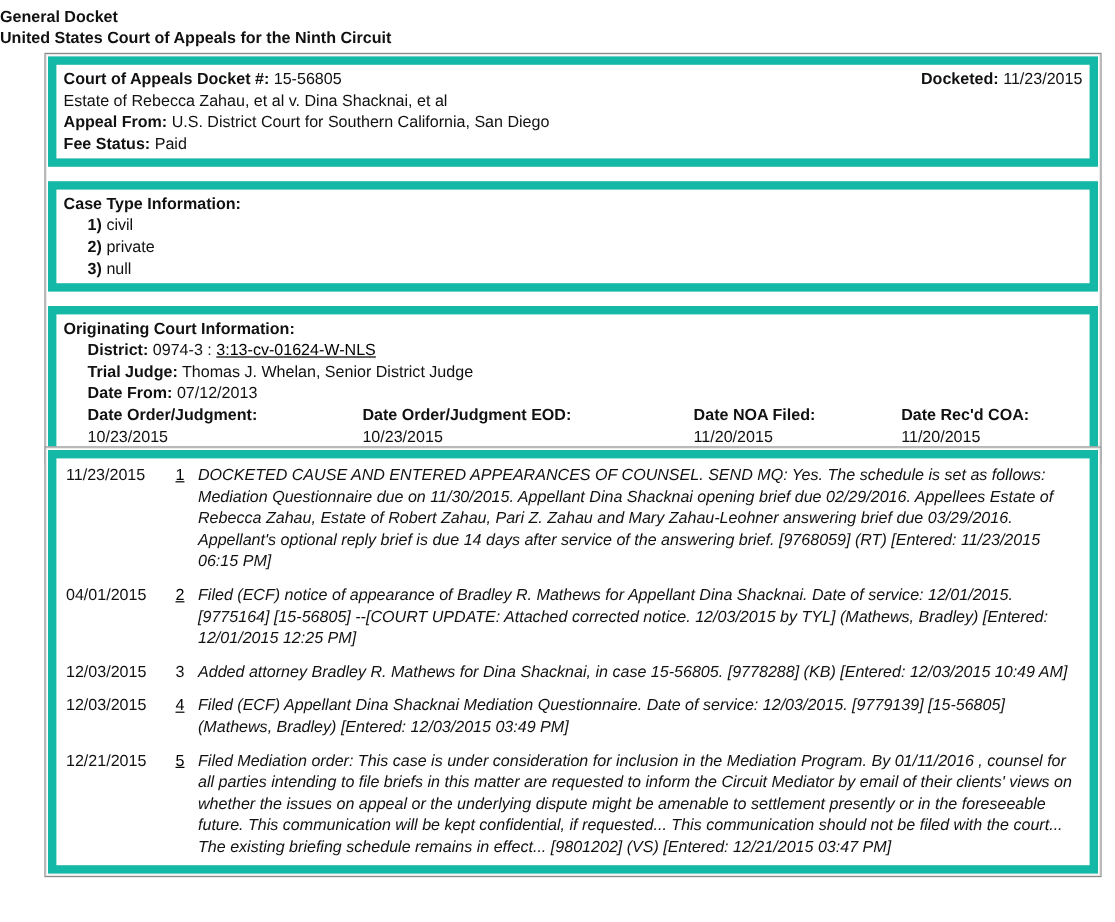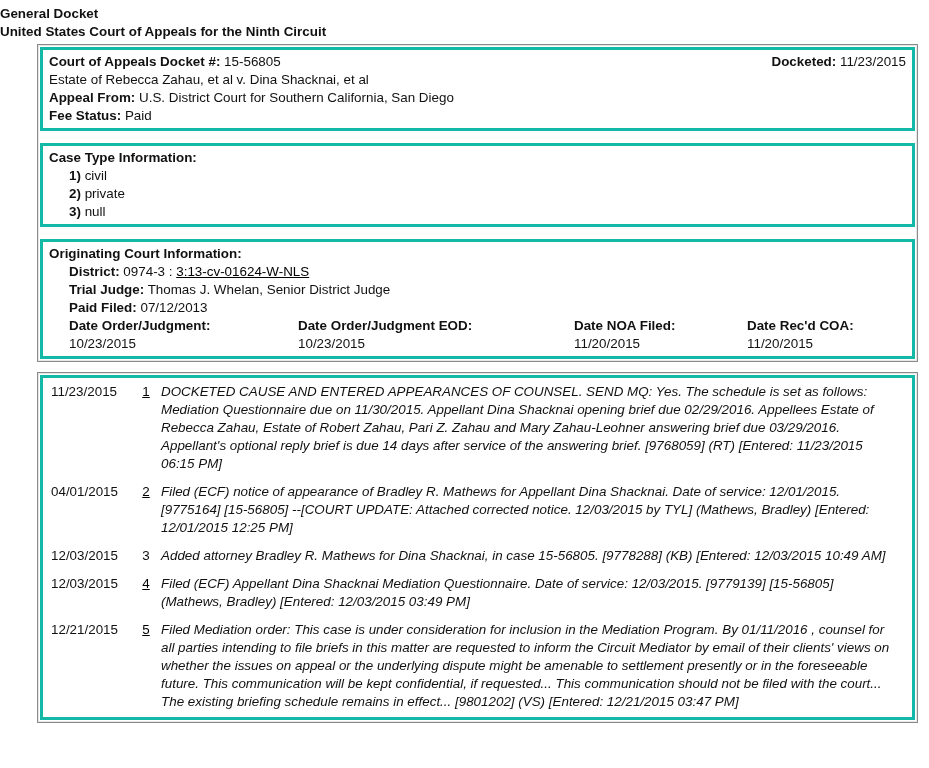--- a/index.html
+++ b/index.html
@@ -10,21 +10,21 @@
     position: relative;
   }
   .header { font-weight: bold; font-size: 13.4px; line-height: 18px; padding-top: 5px; }
   .box {
     position: absolute; left: 37px; width: 875px;
     border: 1px solid #8a8a8a; padding: 2px;
     box-shadow: inset 0 0 0 1px #e6e6e6;
     background: #fff;
   }
   .cell {
-    border: 3px solid #14b8a6;
+    border: 7px solid #14b8a6;
     padding: 3px 6px 3px 6px;
     line-height: 18px;
   }
   .cell + .cell { margin-top: 12px; }
   b, .lbl { font-weight: bold; }
   .row-flex { display: flex; justify-content: space-between; }
   .indent { padding-left: 20px; }
   .grid4 { display: grid; grid-template-columns: 229px 276px 173px 150px; padding-left: 20px; }
   a, .link { color: #000000; text-decoration: underline; cursor: pointer; }
   .entries { padding: 5px 6px 6px 8px; }
@@ -86,21 +86,21 @@
     <div class="indent">
       <span class="lbl">District:</span>
       <span>0974-3 :</span>
       <a class="link">3:13-cv-01624-W-NLS</a>
     </div>
     <div class="indent">
       <span class="lbl">Trial Judge:</span>
       <span>Thomas J. Whelan, Senior District Judge</span>
     </div>
     <div class="indent">
-      <span class="lbl">Paid Filed:</span>
+      <span class="lbl">Date From:</span>
       <span>07/12/2013</span>
     </div>
     <div class="grid4">
       <div class="lbl">Date Order/Judgment:</div>
       <div class="lbl">Date Order/Judgment EOD:</div>
       <div class="lbl">Date NOA Filed:</div>
       <div class="lbl">Date Rec'd COA:</div>
       <div>10/23/2015</div>
       <div>10/23/2015</div>
       <div>11/20/2015</div>

